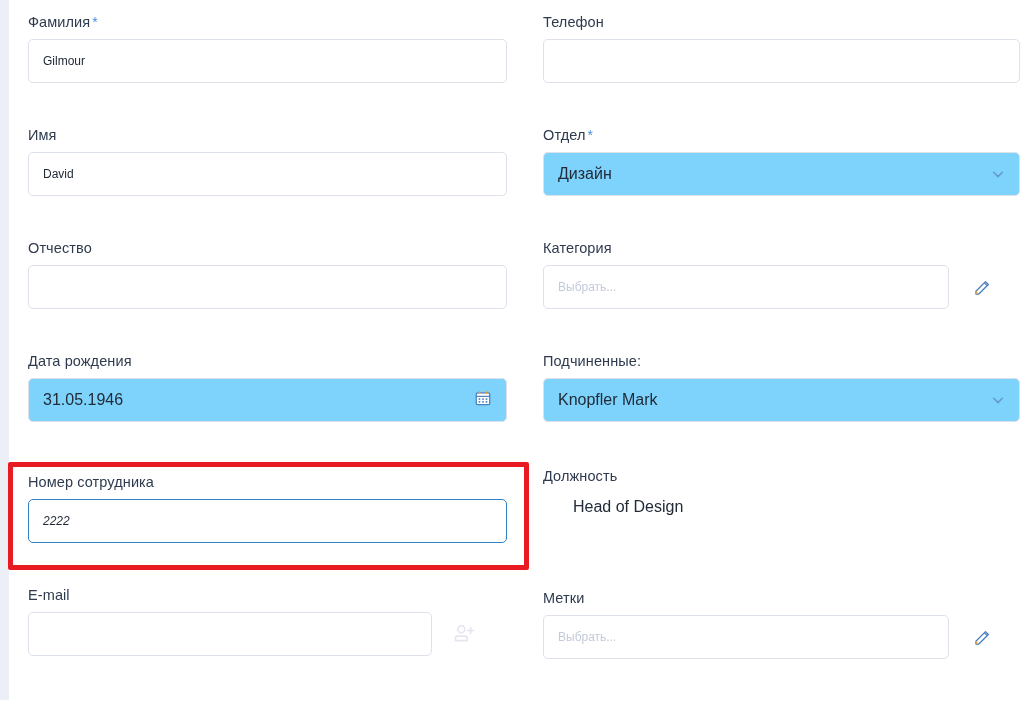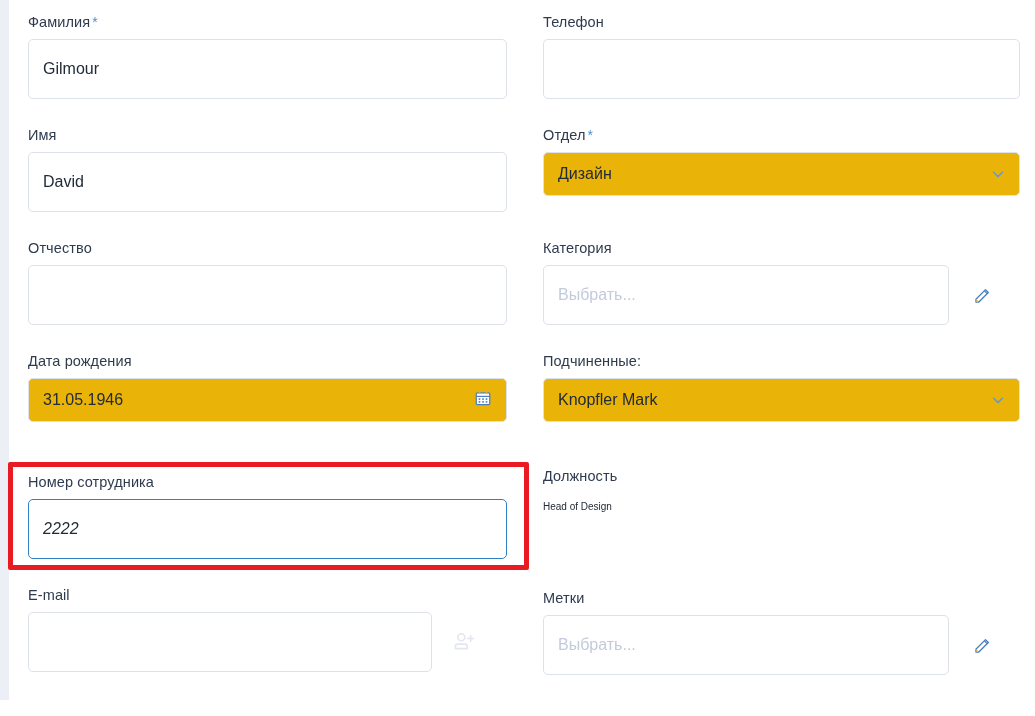--- a/index.html
+++ b/index.html
@@ -47,46 +47,46 @@
     letter-spacing: 0.1px;
   }
   .req-star {
     color: #4a90d9;
     font-size: 14px;
     margin-left: 2px;
   }
 
   .text-input {
     box-sizing: border-box;
-    height: 60px;
+    height: 44px;
     border: 1px solid #dde1ea;
     border-radius: 5px;
     background: #ffffff;
     font-family: "Liberation Sans", "DejaVu Sans", sans-serif;
-    font-size: 16px;
+    font-size: 12px;
     color: #222b38;
     padding: 0 14px;
     outline: none;
     width: 100%;
   }
   .text-input::placeholder {
     color: #c3cada;
   }
   .text-input.focused {
     border: 1.6px solid #2f80c4;
     font-style: italic;
   }
 
   
   .select-control {
     box-sizing: border-box;
     height: 44px;
     border: 1px solid #dde1ea;
     border-radius: 5px;
-    background: #eab308;
+    background: #7dd3fc;
     display: flex;
     align-items: center;
     padding: 0 14px;
     position: relative;
     cursor: pointer;
   }
   .select-value {
     font-size: 16px;
     color: #222b38;
     flex: 1;
@@ -117,25 +117,26 @@
     height: 44px;
     display: flex;
     align-items: center;
     justify-content: center;
     flex: 0 0 auto;
     cursor: pointer;
   }
 
   
   .static-value {
-    font-size: 10px;
+    font-size: 16px;
     color: #222b38;
     line-height: 20px;
     padding-top: 4px;
     white-space: nowrap;
+    margin-left: 30px;
   }
 
   
   .highlight-box {
     position: absolute;
     left: 8px;
     top: 462px;
     width: 521px;
     height: 108px;
     border: 5px solid #e81b23;

